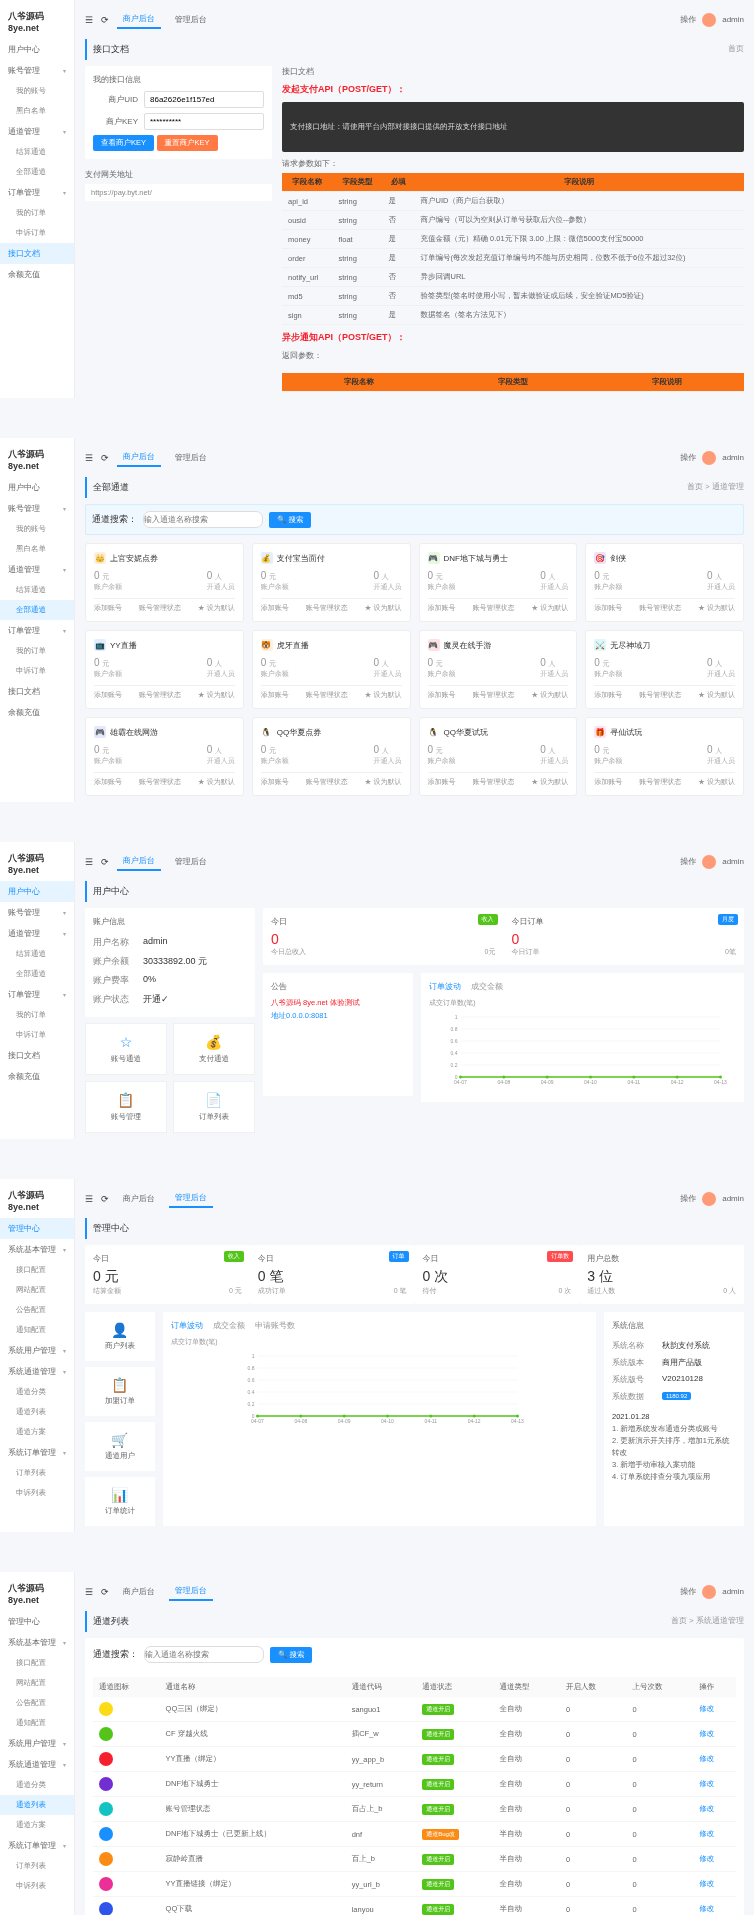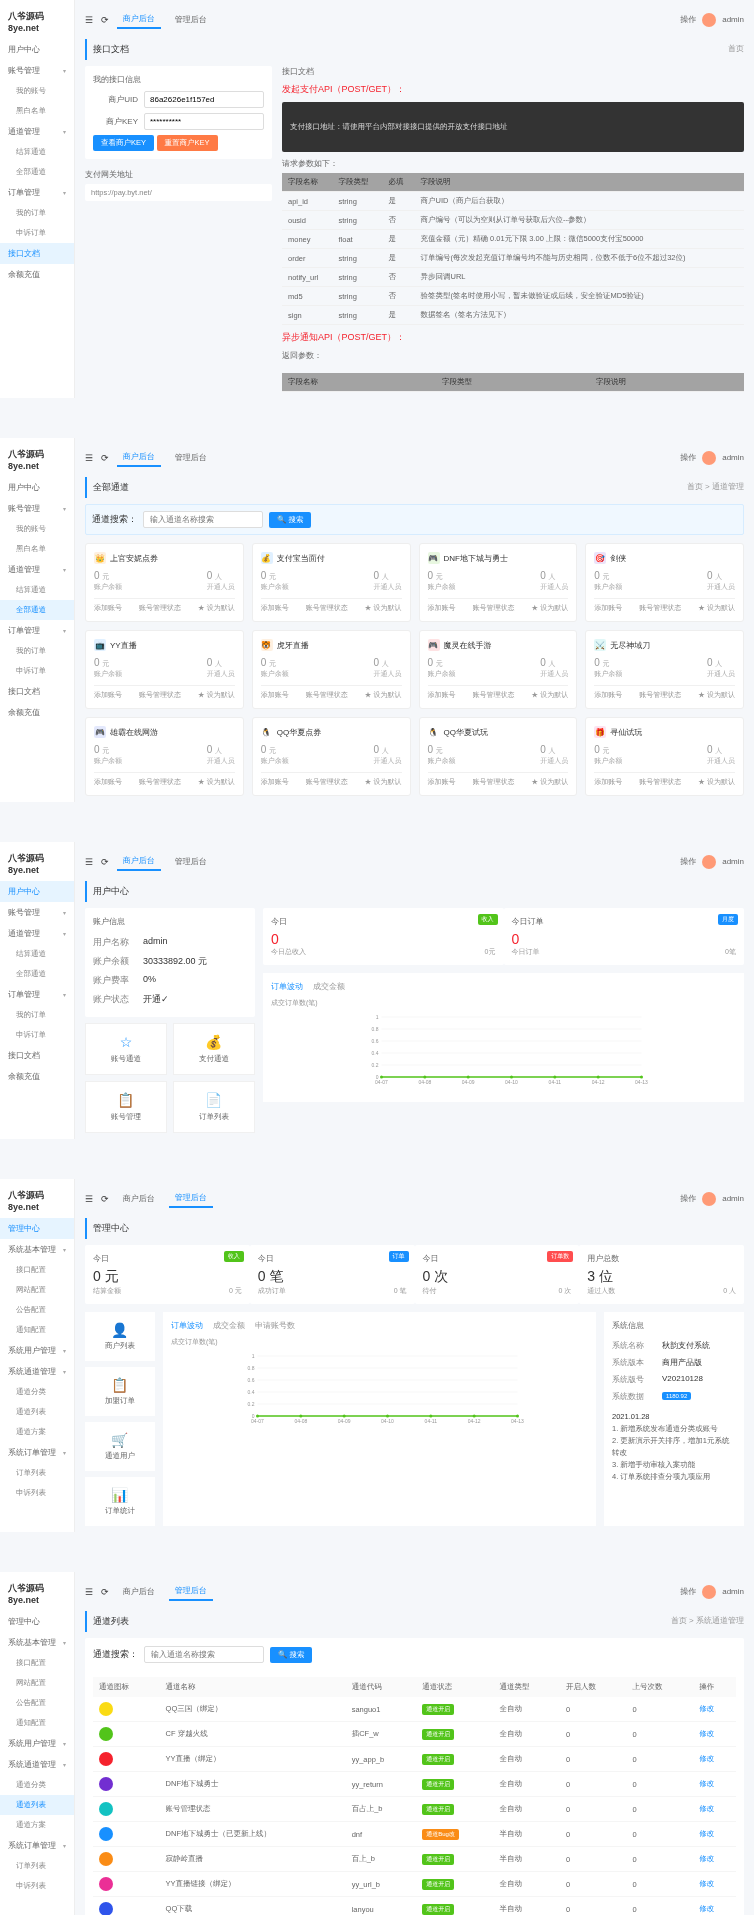--- a/index.html
+++ b/index.html
@@ -25,27 +25,27 @@
 .panel-h { font-size: 8px; color: #666; margin-bottom: 6px; }
 .form-row { display: flex; align-items: center; margin-bottom: 5px; font-size: 8px; }
 .form-row label { width: 45px; color: #666; text-align: right; margin-right: 6px; }
 .form-row input { flex: 1; max-width: 120px; border: 1px solid #ddd; padding: 3px 5px; font-size: 8px; border-radius: 2px; }
 .btn { display: inline-block; padding: 3px 8px; font-size: 7.5px; border-radius: 2px; cursor: pointer; border: none; }
 .btn-blue { background: #1890ff; color: #fff; }
 .btn-orange { background: #ff7a45; color: #fff; }
 .two-col { display: flex; gap: 10px; }
 .col-left { flex: 0 0 175px; }
 .col-right { flex: 1; }
-.api-title { color: #f5222d; font-size: 9px; font-weight: 400; margin: 6px 0; }
+.api-title { color: #f5222d; font-size: 9px; font-weight: 700; margin: 6px 0; }
 .black-bar { background: #333; color: #ddd; padding: 20px 8px; font-size: 7.5px; border-radius: 2px; margin-bottom: 6px; }
 .tbl { width: 100%; border-collapse: collapse; font-size: 7.5px; }
 .tbl th, .tbl td { text-align: left; padding: 4px 6px; border-bottom: 1px solid #f0f0f0; color: #666; }
-.tbl th { background: #a3a3a3; color: #333; font-weight: 400; }
+.tbl th { background: #f97316; color: #333; font-weight: 700; text-align: center; }
 .search-bar { background: #f0f8ff; padding: 6px; border-radius: 2px; margin-bottom: 8px; border: 1px solid #d6ecff; display: flex; gap: 6px; align-items: center; }
-.search-bar input { border: 1px solid #ddd; padding: 3px 6px; font-size: 8px; border-radius: 2px; width: 120px; }
+.search-bar input { border: 1px solid #ddd; padding: 3px 0; font-size: 8px; border-radius: 7px; width: 120px; }
 .card-grid { display: grid; grid-template-columns: repeat(4, 1fr); gap: 8px; }
 .card { background: #fff; border: 1px solid #eee; border-radius: 3px; padding: 8px; }
 .card-head { display: flex; align-items: center; gap: 4px; font-size: 8px; margin-bottom: 6px; }
 .card-icon { width: 12px; height: 12px; border-radius: 2px; display: inline-flex; align-items: center; justify-content: center; font-size: 8px; }
 .card-stats { display: flex; justify-content: space-between; margin-bottom: 6px; }
 .card-stat { text-align: left; }
 .card-stat .num { font-size: 10px; color: #999; }
 .card-stat .unit { font-size: 7px; color: #aaa; }
 .card-stat .lbl { font-size: 7px; color: #aaa; }
 .card-actions { display: flex; justify-content: space-between; border-top: 1px solid #f0f0f0; padding-top: 4px; font-size: 7px; color: #999; }
@@ -661,20 +661,25 @@
             <span class="badge bg-blue">月度</span>
             <div class="title">今日订单</div>
             <div class="value">0</div>
             <div class="sub">
                   <span>今日订单</span>
                   <span>0笔</span>
                 </div>
           </div>
         </div>
         <div style="display:flex;gap:8px">
+          <div class="panel" style="flex:0 0 150px">
+            <div class="panel-h">公告</div>
+            <div class="link-red" style="font-size:7.5px;margin-bottom:3px">八爷源码 8ye.net 体验测试</div>
+            <div class="link-blue" style="font-size:7.5px">地址0.0.0.0:8081</div>
+          </div>
           <div class="chart-area" style="flex:1">
             <div class="chart-tabs">
               <span class="ct active">订单波动</span>
               <span class="ct">成交金额</span>
             </div>
             <div style="font-size:7px;color:#999;margin-bottom:4px">成交订单数(笔)</div>
             <svg class="chart-svg" viewBox="0 0 280 80">
               <g id="chart-s3">
                     <line x1="18" y1="65" x2="278" y2="65" stroke="#eee" stroke-width="0.5"></line>
                     <text x="15" y="67" font-size="5" fill="#999" text-anchor="end">0</text>

